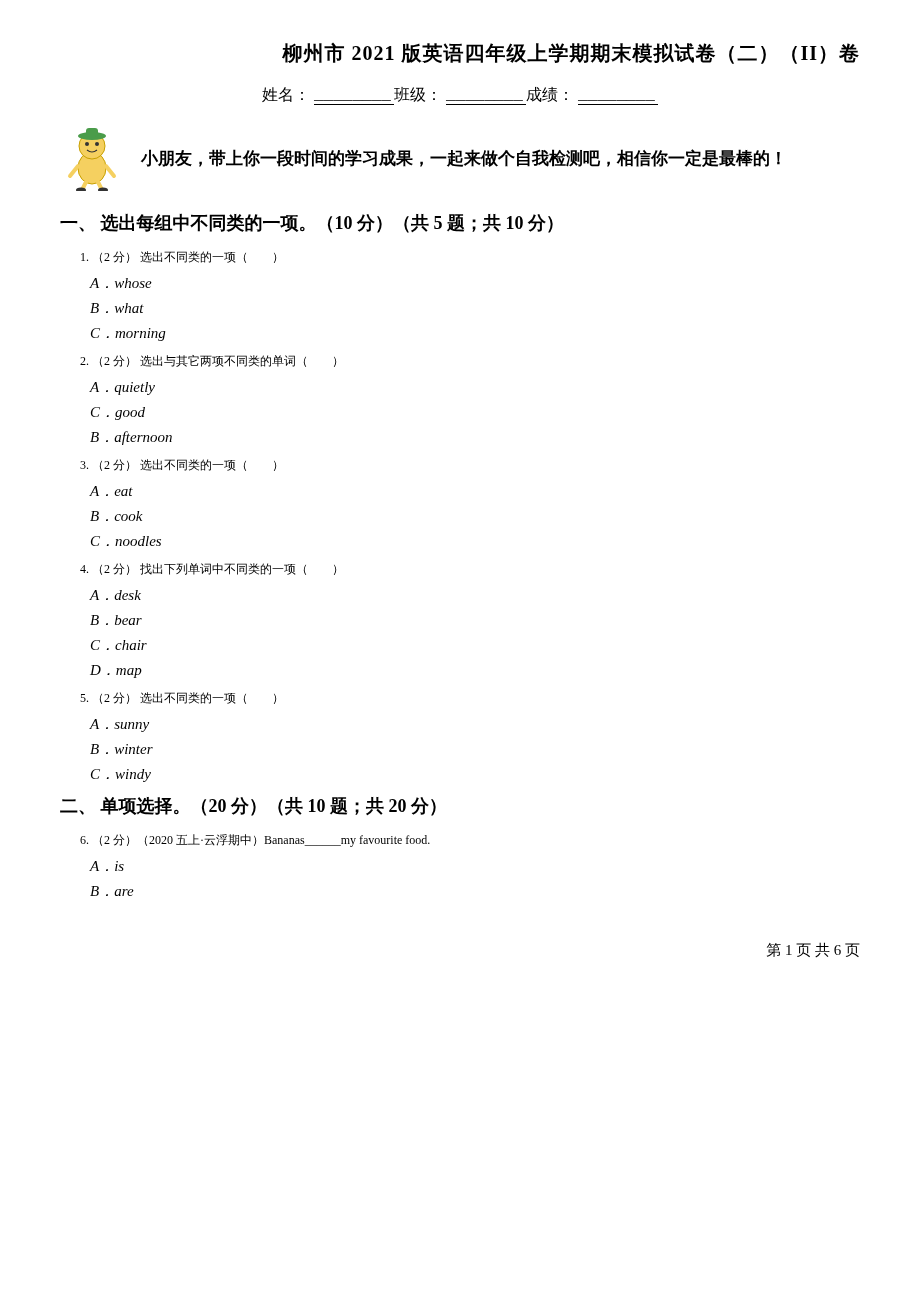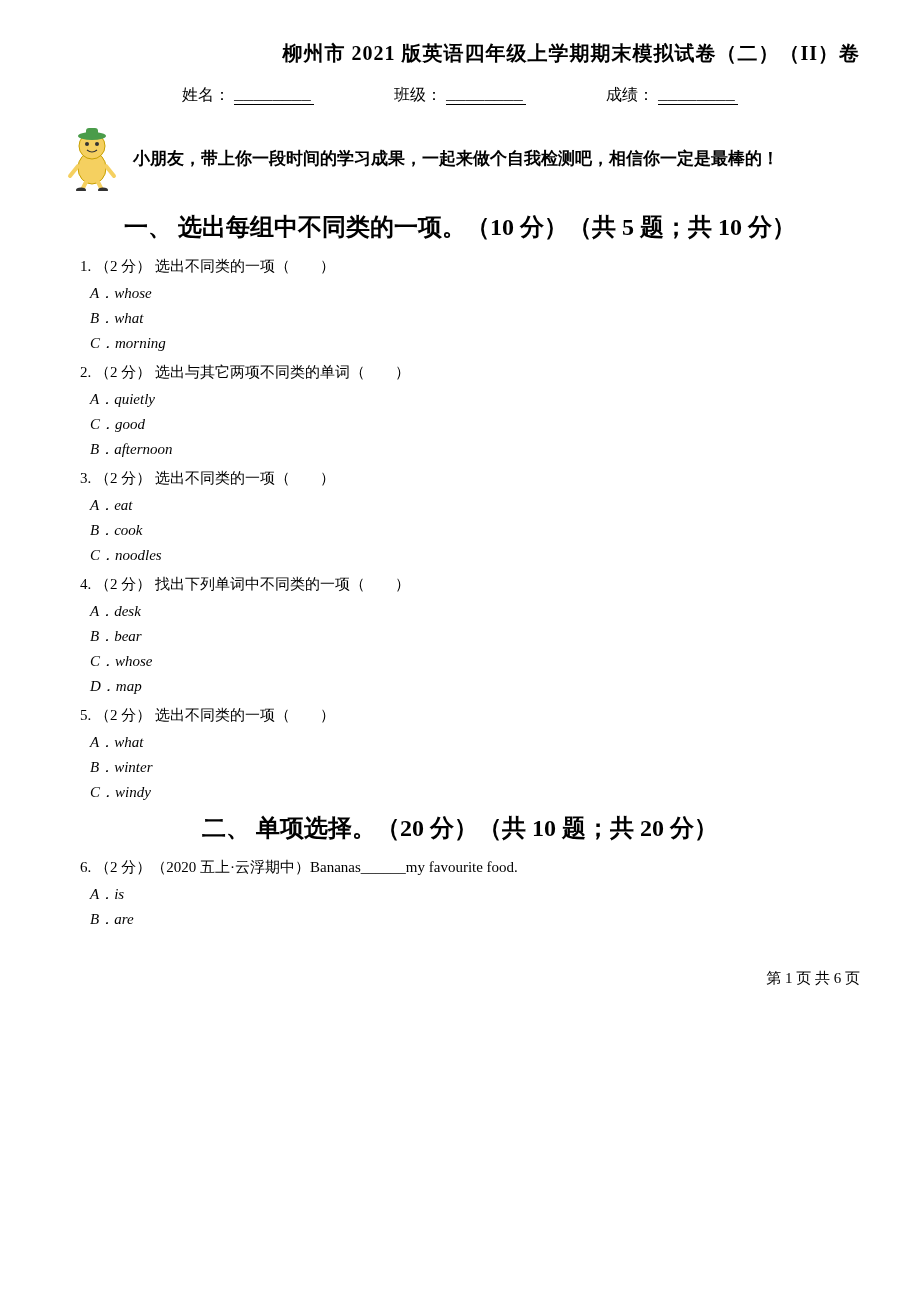--- a/index.html
+++ b/index.html
@@ -19,58 +19,56 @@
     .title {
       text-align: right;
       font-size: 20px;
       font-weight: bold;
       margin-bottom: 18px;
       letter-spacing: 1px;
     }
     .info-row {
       display: flex;
       justify-content: center;
-      gap: 80px;
       margin-bottom: 20px;
       font-size: 16px;
     }
     .info-item {
       display: flex;
       align-items: center;
       gap: 4px;
     }
     .underline {
       display: inline-block;
       width: 80px;
       border-bottom: 1px solid #000;
       font-family: Liberation Mono, monospace;
     }
     .mascot-row {
       display: flex;
       align-items: center;
-      gap: 8px;
+      gap: 16px;
       margin-bottom: 20px;
     }
     .mascot-text {
       font-size: 17px;
       font-weight: bold;
     }
     .section-title {
-      font-size: 24px;
+      font-size: 18px;
       font-weight: bold;
       margin-bottom: 14px;
       margin-top: 10px;
-      text-align: center;
     }
     .question-block {
       margin-bottom: 10px;
       padding-left: 20px;
     }
     .question-header {
-      font-size: 15px;
+      font-size: 12px;
       margin-bottom: 8px;
     }
     .option {
       font-size: 15px;
       margin-bottom: 6px;
       padding-left: 10px;
       font-family: "Times New Roman", "SimSun", serif;
       font-style: italic;
     }
     .page-footer {
@@ -164,30 +162,30 @@
   <div class="option">C．noodles</div>
 </div>
 
 <div class="question-block">
   <div class="question-header">
     <span>4.</span>
     <span>（2 分） 找出下列单词中不同类的一项（　　）</span>
   </div>
   <div class="option">A．desk</div>
   <div class="option">B．bear</div>
-  <div class="option">C．whose</div>
+  <div class="option">C．chair</div>
   <div class="option">D．map</div>
 </div>
 
 <div class="question-block">
   <div class="question-header">
     <span>5.</span>
     <span>（2 分） 选出不同类的一项（　　）</span>
   </div>
-  <div class="option">A．what</div>
+  <div class="option">A．sunny</div>
   <div class="option">B．winter</div>
   <div class="option">C．windy</div>
 </div>
 
 <div class="section-title">二、 单项选择。（20 分）（共 10 题；共 20 分）</div>
 
 <div class="question-block">
   <div class="question-header">
     <span>6.</span>
     <span>（2 分）（2020 五上·云浮期中）Bananas______my favourite food.</span>

